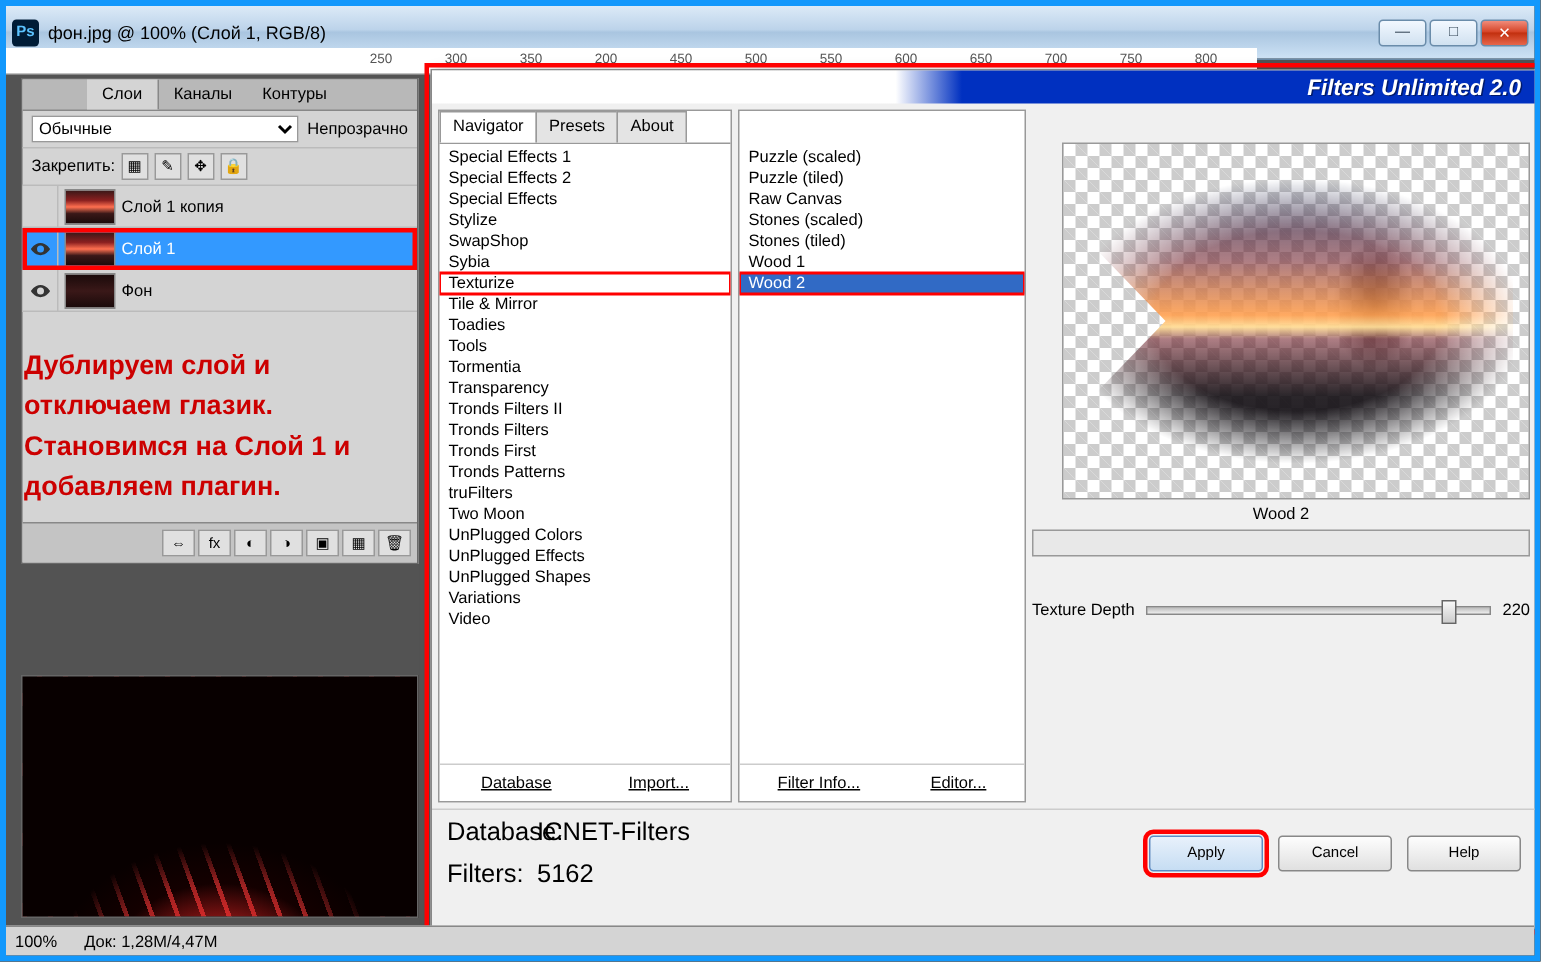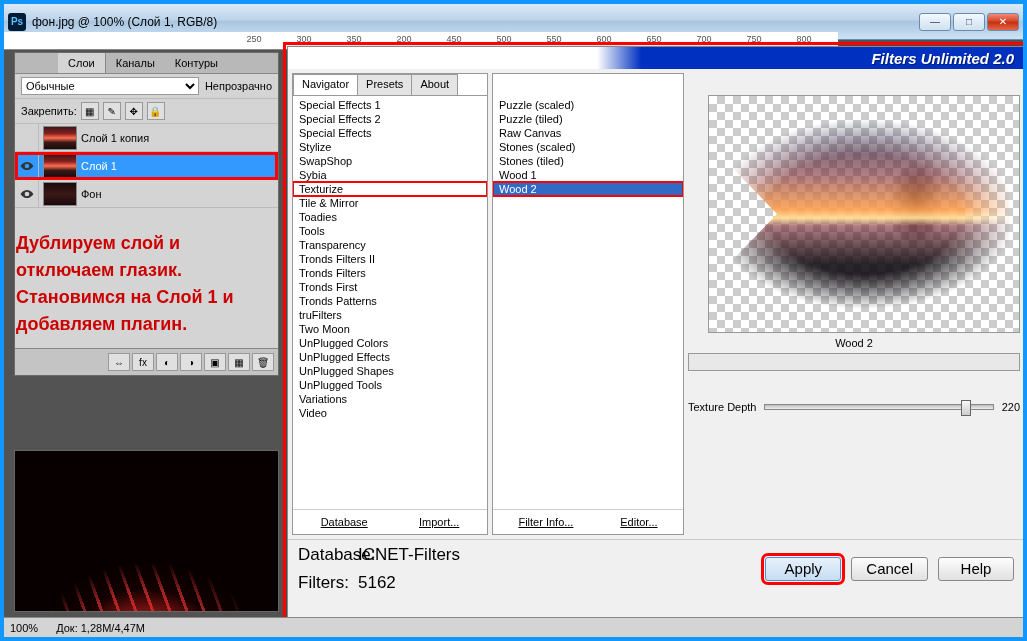--- a/index.html
+++ b/index.html
@@ -81,21 +81,21 @@
   .preview-label{text-align:center;font-size:11px;margin-top:4px;}
   .slider-wrap{margin-top:4px;}
   .slider-track{height:18px;border:1px solid #999;background:#e8e8e8;position:relative;}
   .param-row{display:flex;align-items:center;margin-top:30px;font-size:11px;}
   .param-row .track{flex:1;height:6px;background:linear-gradient(#bbb,#eee);border:1px solid #888;margin:0 8px;position:relative;}
   .param-row .thum{position:absolute;left:86%;top:-5px;width:10px;height:16px;background:linear-gradient(#f8f8f8,#ccc);border:1px solid #666;}
   .col3-buttons{display:flex;gap:24px;padding:6px 4px;justify-content:flex-end;}
   .dialog-footer{display:flex;align-items:center;padding:6px 10px;border-top:1px solid #ccc;height:58px;}
   .footer-info{flex:1;font-size:17px;line-height:1.6;}
   .footer-info .lbl{display:inline-block;width:60px;}
-  .btn{height:24px;min-width:76px;padding:0 14px;border:1px solid #888;background:linear-gradient(#fdfdfd,#e0e0e0);font-size:15px;cursor:pointer;border-radius:3px;}
+  .btn{height:24px;min-width:76px;padding:0 14px;border:1px solid #888;background:linear-gradient(#fdfdfd,#e0e0e0);font-size:10px;cursor:pointer;border-radius:3px;}
   .btn.primary{outline:3px solid red;outline-offset:1px;background:linear-gradient(#e8f1fb,#c6ddf3);border:1px solid #5a8bc4;}
   .footer-buttons{display:flex;gap:10px;}
 </style>
 </head>
 <body>
 
 <div class="viewport">
 
   <div class="ps-window">
     <div class="ps-icon">Ps</div>
@@ -194,31 +194,31 @@
             <div class="list-item">Special Effects 1</div>
             <div class="list-item">Special Effects 2</div>
             <div class="list-item">Special Effects</div>
             <div class="list-item">Stylize</div>
             <div class="list-item">SwapShop</div>
             <div class="list-item">Sybia</div>
             <div class="list-item red-out">Texturize</div>
             <div class="list-item">Tile &amp; Mirror</div>
             <div class="list-item">Toadies</div>
             <div class="list-item">Tools</div>
+            <div class="list-item">Tormentia</div>
             <div class="list-item">Transparency</div>
             <div class="list-item">Tronds Filters II</div>
             <div class="list-item">Tronds Filters</div>
             <div class="list-item">Tronds First</div>
             <div class="list-item">Tronds Patterns</div>
             <div class="list-item">truFilters</div>
             <div class="list-item">Two Moon</div>
             <div class="list-item">UnPlugged Colors</div>
             <div class="list-item">UnPlugged Effects</div>
             <div class="list-item">UnPlugged Shapes</div>
-            <div class="list-item">UnPlugged Tools</div>
             <div class="list-item">Variations</div>
             <div class="list-item">Video</div>
           </div>
         <div class="col-buttons">
           <span class="link-btn">Database</span>
           <span class="link-btn">Import...</span>
         </div>
       </div>
 
       <div class="col col2">

